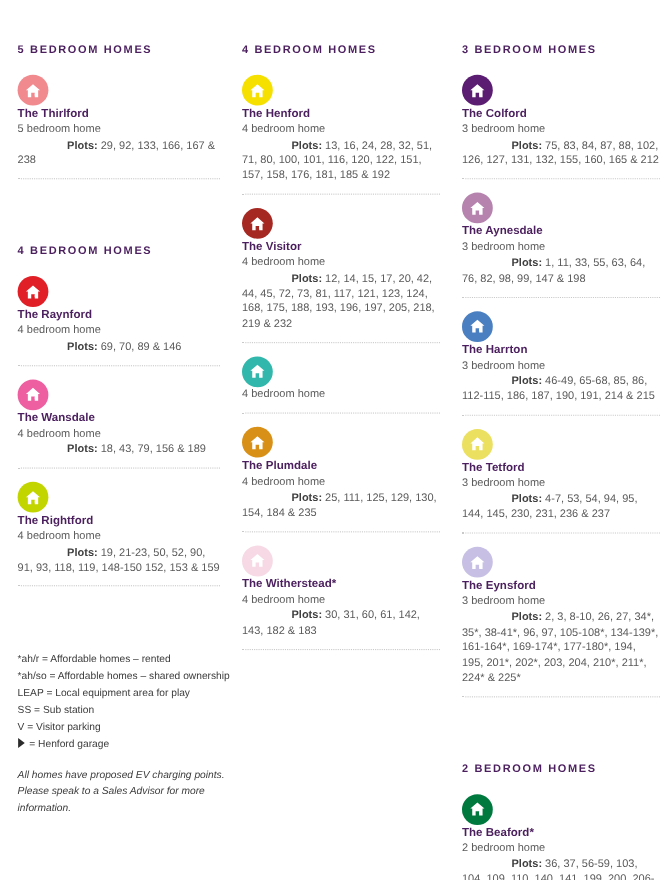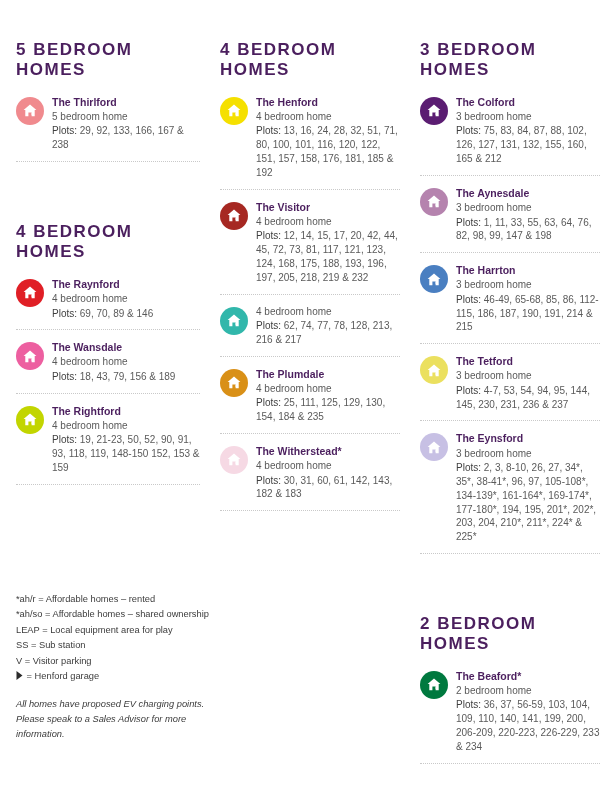--- a/index.html
+++ b/index.html
@@ -24,36 +24,37 @@
     align-items: flex-start;
     padding: 40px 10px 0 10px;
   }
   .col {
     width: 200px;
     padding: 0 10px;
     flex: 0 0 200px;
   }
   .col-1 { padding-left: 6px; }
   .section-title {
-    font-size: 17px;
+    font-size: 10px;
     font-weight: bold;
     letter-spacing: 1.5px;
     color: #4b1f5e;
     text-transform: uppercase;
     margin: 0 0 14px 0;
     line-height: 1.2;
   }
   .section-title.spaced { margin-top: 60px; }
   .plot-list { margin: 0; padding: 0; }
   .home {
     display: flex;
     align-items: flex-start;
     padding: 0 0 9px 0;
     border-bottom: 1px dotted #c9c9c9;
     margin-bottom: 10px;
+    flex-direction: column;
   }
   .home:last-child { }
   .home-icon {
     flex: 0 0 28px;
     width: 28px;
     height: 28px;
     border-radius: 50%;
     display: flex;
     align-items: center;
     justify-content: center;
@@ -79,21 +80,22 @@
     margin: 0 0 1px 0;
   }
   .home-plots {
     font-size: 10px;
     color: #5a5a5a;
     line-height: 1.38;
     margin: 0;
   }
   .home-plots b {
     color: #3f3f3f;
-    font-weight: normal;
+    font-weight: bold;
+    margin-left: 45px;
   }
   .legend {
     position: absolute;
     left: 16px;
     top: 592px;
     width: 260px;
   }
   .legend-row {
     font-size: 9.3px;
     color: #3c3c3c;
@@ -213,21 +215,20 @@
           </div>
           <div class="home">
             <div class="home-icon" style="background: rgb(49, 183, 171);">
               <svg width="14" height="13" viewBox="0 0 14 13" aria-hidden="true">
                 <path fill="#ffffff" d="M7 0.6 L13.4 6.1 L11.7 6.1 L11.7 12.3 L8.6 12.3 L8.6 8.4 L5.4 8.4 L5.4 12.3 L2.3 12.3 L2.3 6.1 L0.6 6.1 Z"></path>
                 <rect fill="#ffffff" x="8.6" y="9.0" width="2.0" height="2.0"></rect>
               </svg>
             </div>
             <div class="home-text">
               <div class="home-type">4 bedroom home</div>
-              <div class="home-plots"><b>Plots:</b> <span>62, 74, 77, 78, 128, 213, 216 &amp; 217</span></div>
             </div>
           </div>
           <div class="home">
             <div class="home-icon" style="background: rgb(217, 144, 23);">
               <svg width="14" height="13" viewBox="0 0 14 13" aria-hidden="true">
                 <path fill="#ffffff" d="M7 0.6 L13.4 6.1 L11.7 6.1 L11.7 12.3 L8.6 12.3 L8.6 8.4 L5.4 8.4 L5.4 12.3 L2.3 12.3 L2.3 6.1 L0.6 6.1 Z"></path>
                 <rect fill="#ffffff" x="8.6" y="9.0" width="2.0" height="2.0"></rect>
               </svg>
             </div>
             <div class="home-text">

